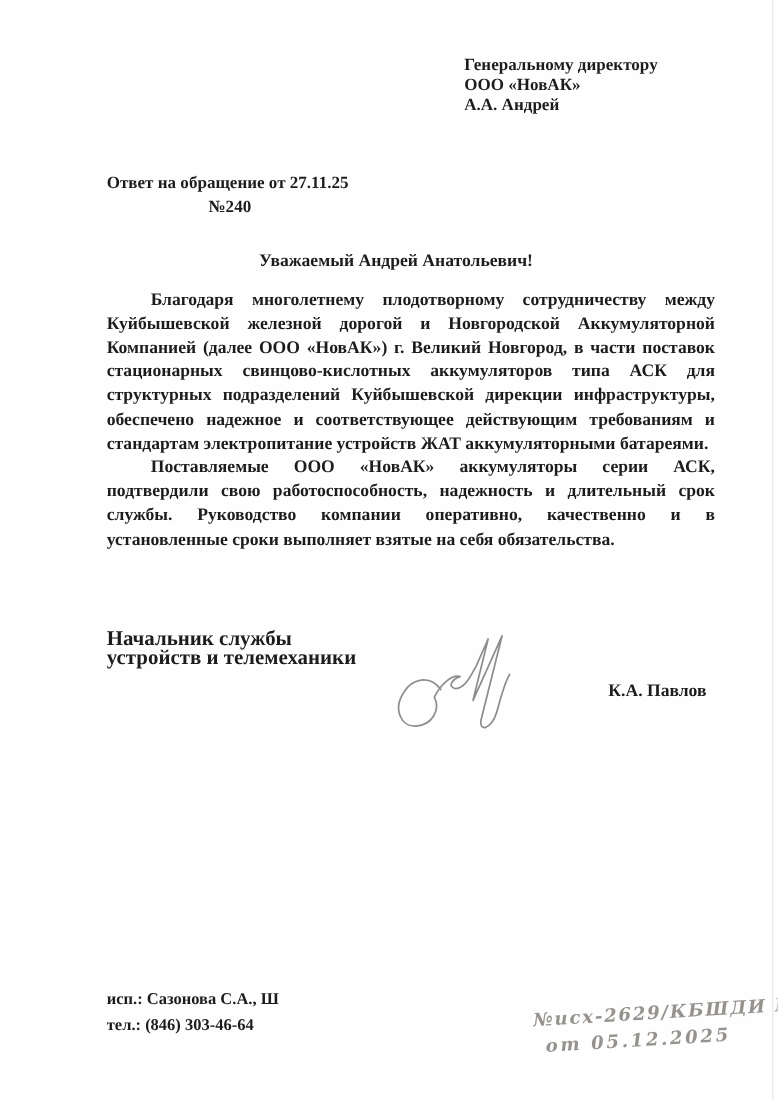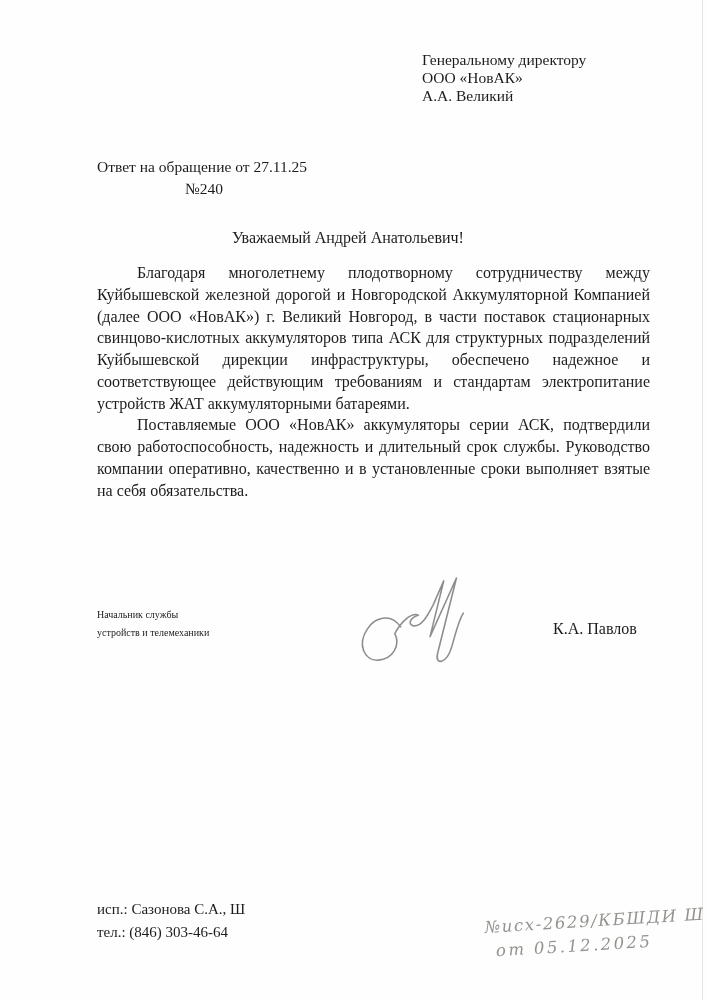--- a/index.html
+++ b/index.html
@@ -6,20 +6,21 @@
   html, body { background: #ffffff; }
   .page {
     position: relative;
     width: 707px;
     height: 1000px;
     margin: 0 auto;
     background: #fefefe;
     font-family: "Liberation Serif", "DejaVu Serif", serif;
     color: #1c1c1c;
     overflow: hidden;
+    font-weight: bold;
   }
   
   .scan-edge {
     position: absolute;
     top: 0; bottom: 0; right: 4px;
     width: 1px;
     background: #e9e7e4;
   }
   .addressee {
     position: absolute;
@@ -31,38 +32,38 @@
   .reference {
     position: absolute;
     left: 97px; top: 156px;
     font-size: 15.5px;
     line-height: 21.5px;
     text-align: center;
   }
   .reference .ref-number { padding-left: 4px; }
   .salutation {
     position: absolute;
-    left: 0; top: 229px;
+    left: 12px; top: 229px;
     width: 696px;
     text-align: center;
     font-size: 16px;
   }
   .body-text {
     position: absolute;
     left: 97px; top: 262px;
     width: 553px;
     font-size: 16px;
     line-height: 21.75px;
     text-align: justify;
   }
   .body-text p { text-indent: 40px; margin: 0; }
   .sign-position {
     position: absolute;
-    left: 97px; top: 606px;
-    font-size: 10px;
+    left: 97px; top: 572px;
+    font-size: 19px;
     line-height: 18.2px;
     white-space: nowrap;
   }
   .signature-svg {
     position: absolute;
     left: 344px; top: 574px;
     width: 132px; height: 94px;
   }
   .sign-name {
     position: absolute;
@@ -98,21 +99,21 @@
 </head>
 <body>
 
 <div class="page">
 
   <div class="scan-edge"></div>
 
   <div class="addressee">
     <div>Генеральному директору</div>
     <div>ООО «НовАК»</div>
-    <div>А.А. Великий</div>
+    <div>А.А. Андрей</div>
   </div>
 
   <div class="reference">
     <div>Ответ на обращение от 27.11.25</div>
     <div class="ref-number">№240</div>
   </div>
 
   <div class="salutation">Уважаемый Андрей Анатольевич!</div>
 
   <div class="body-text">

